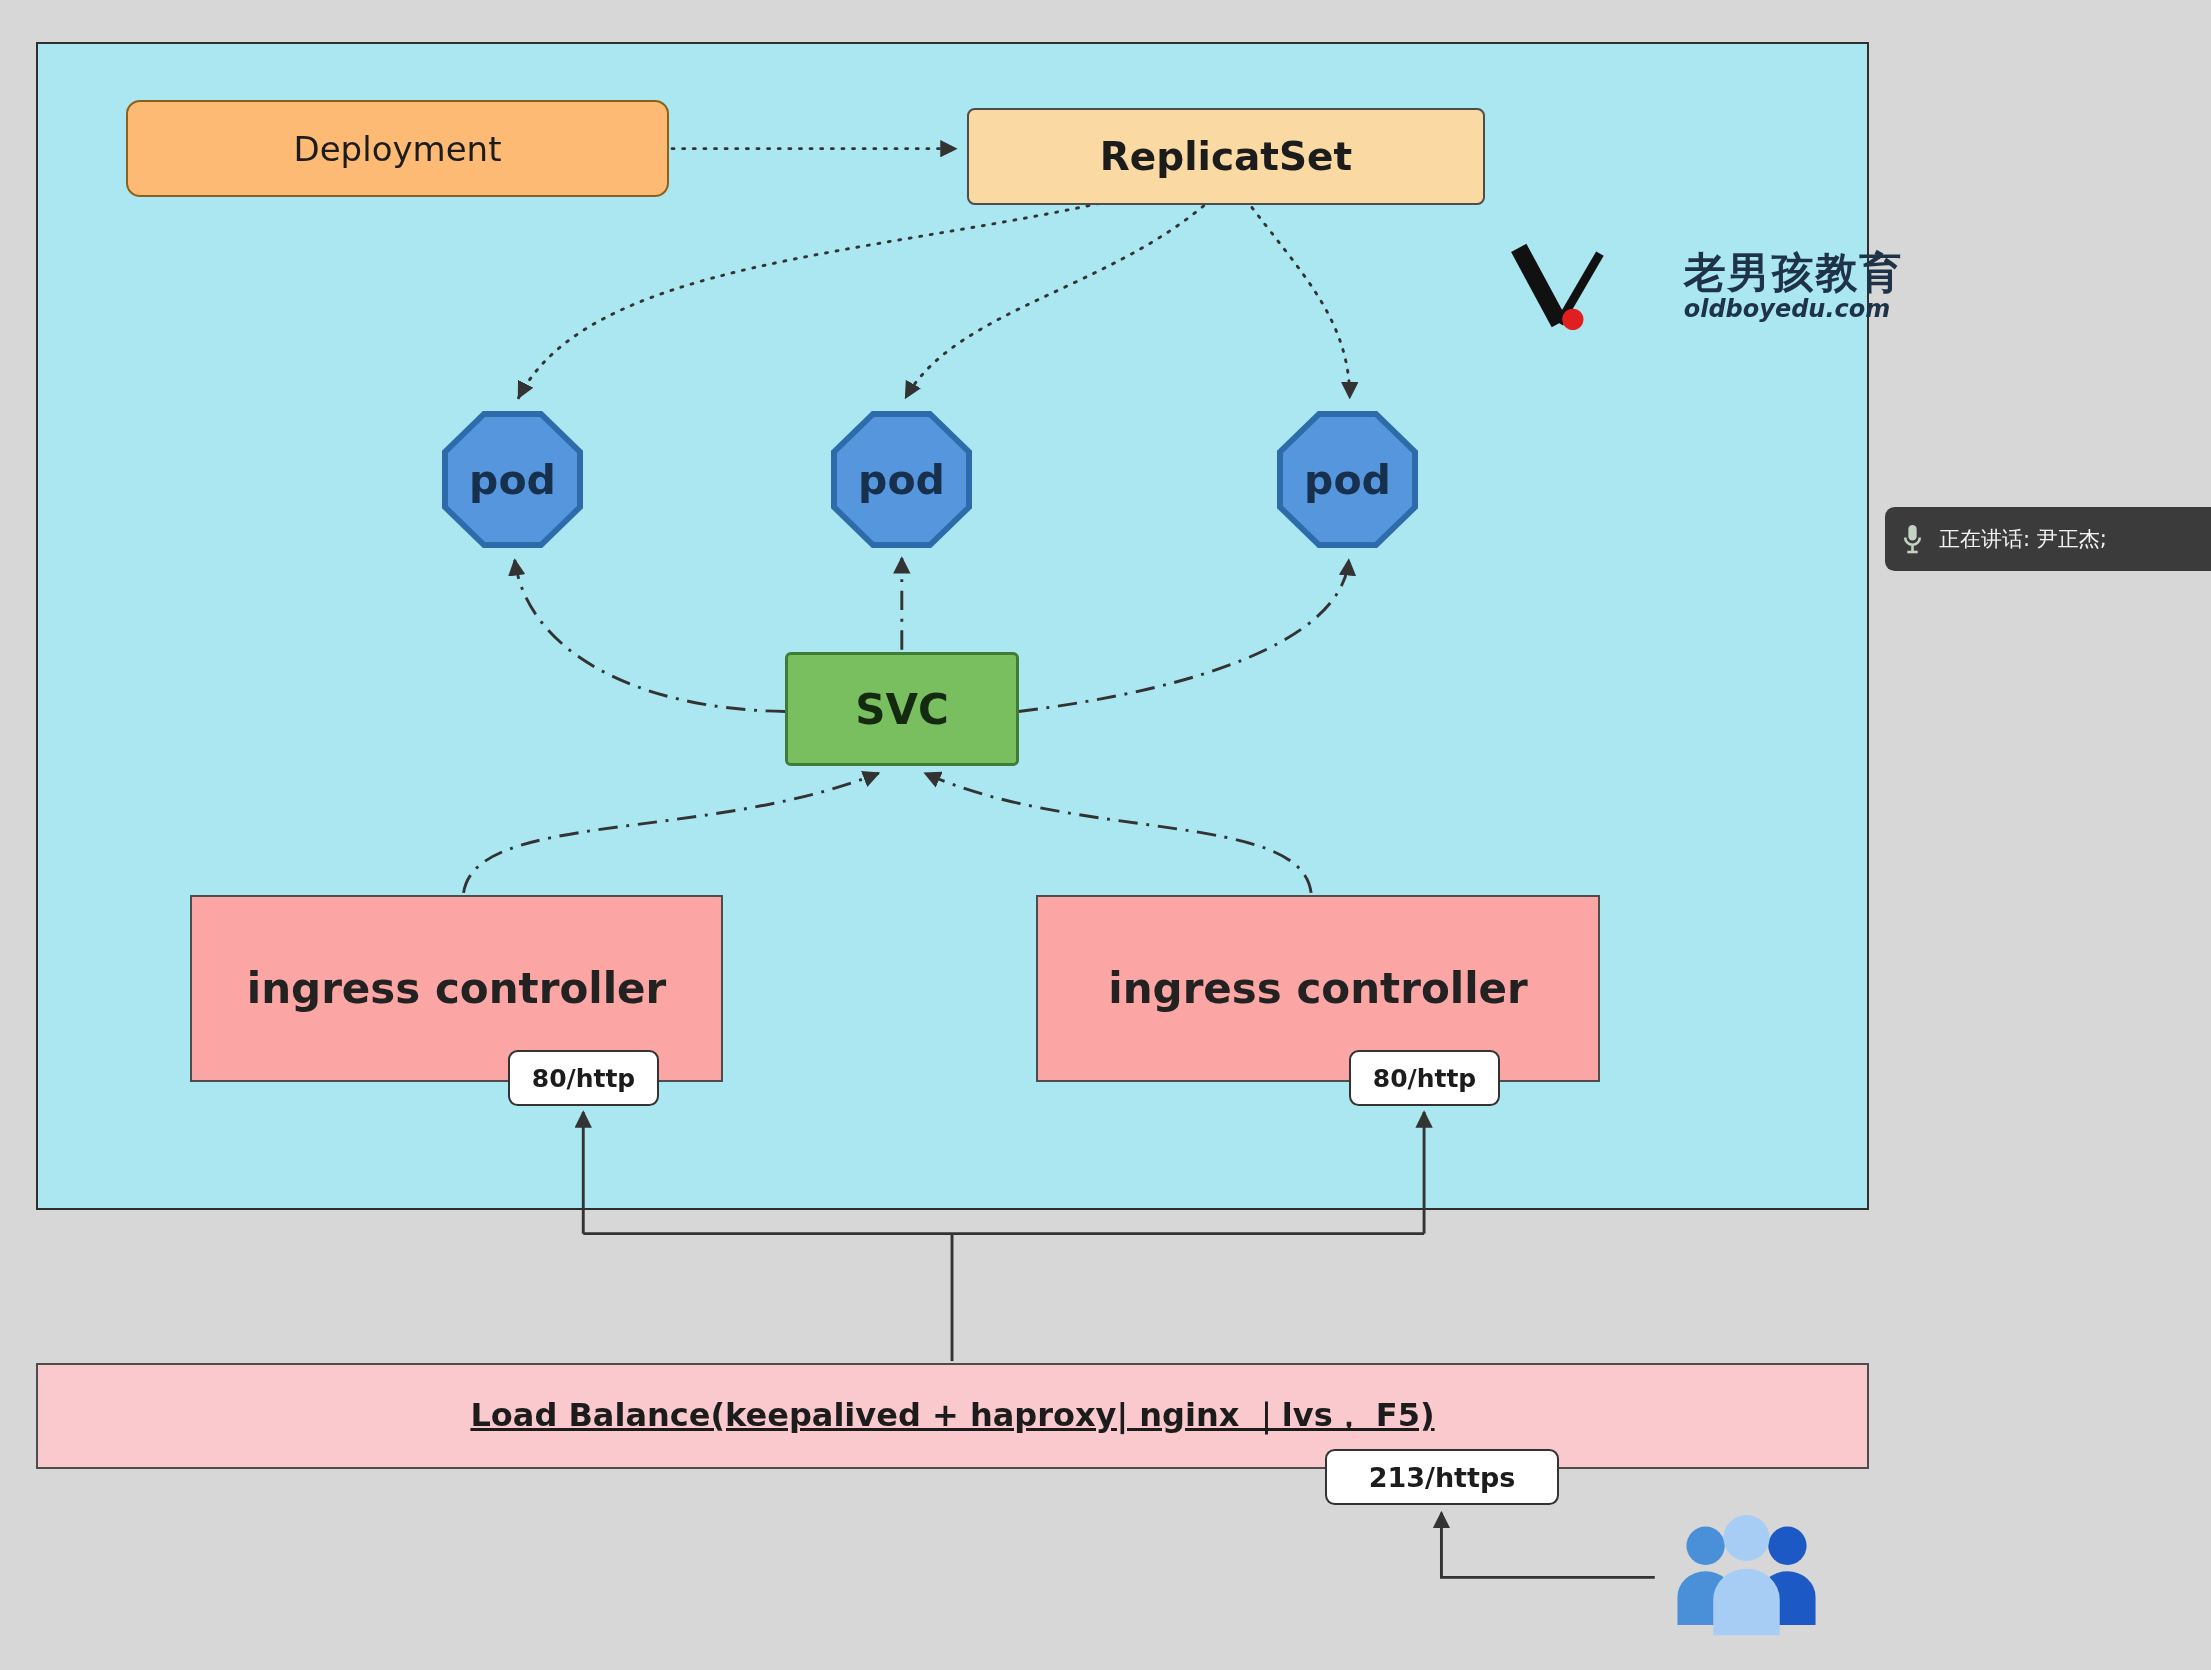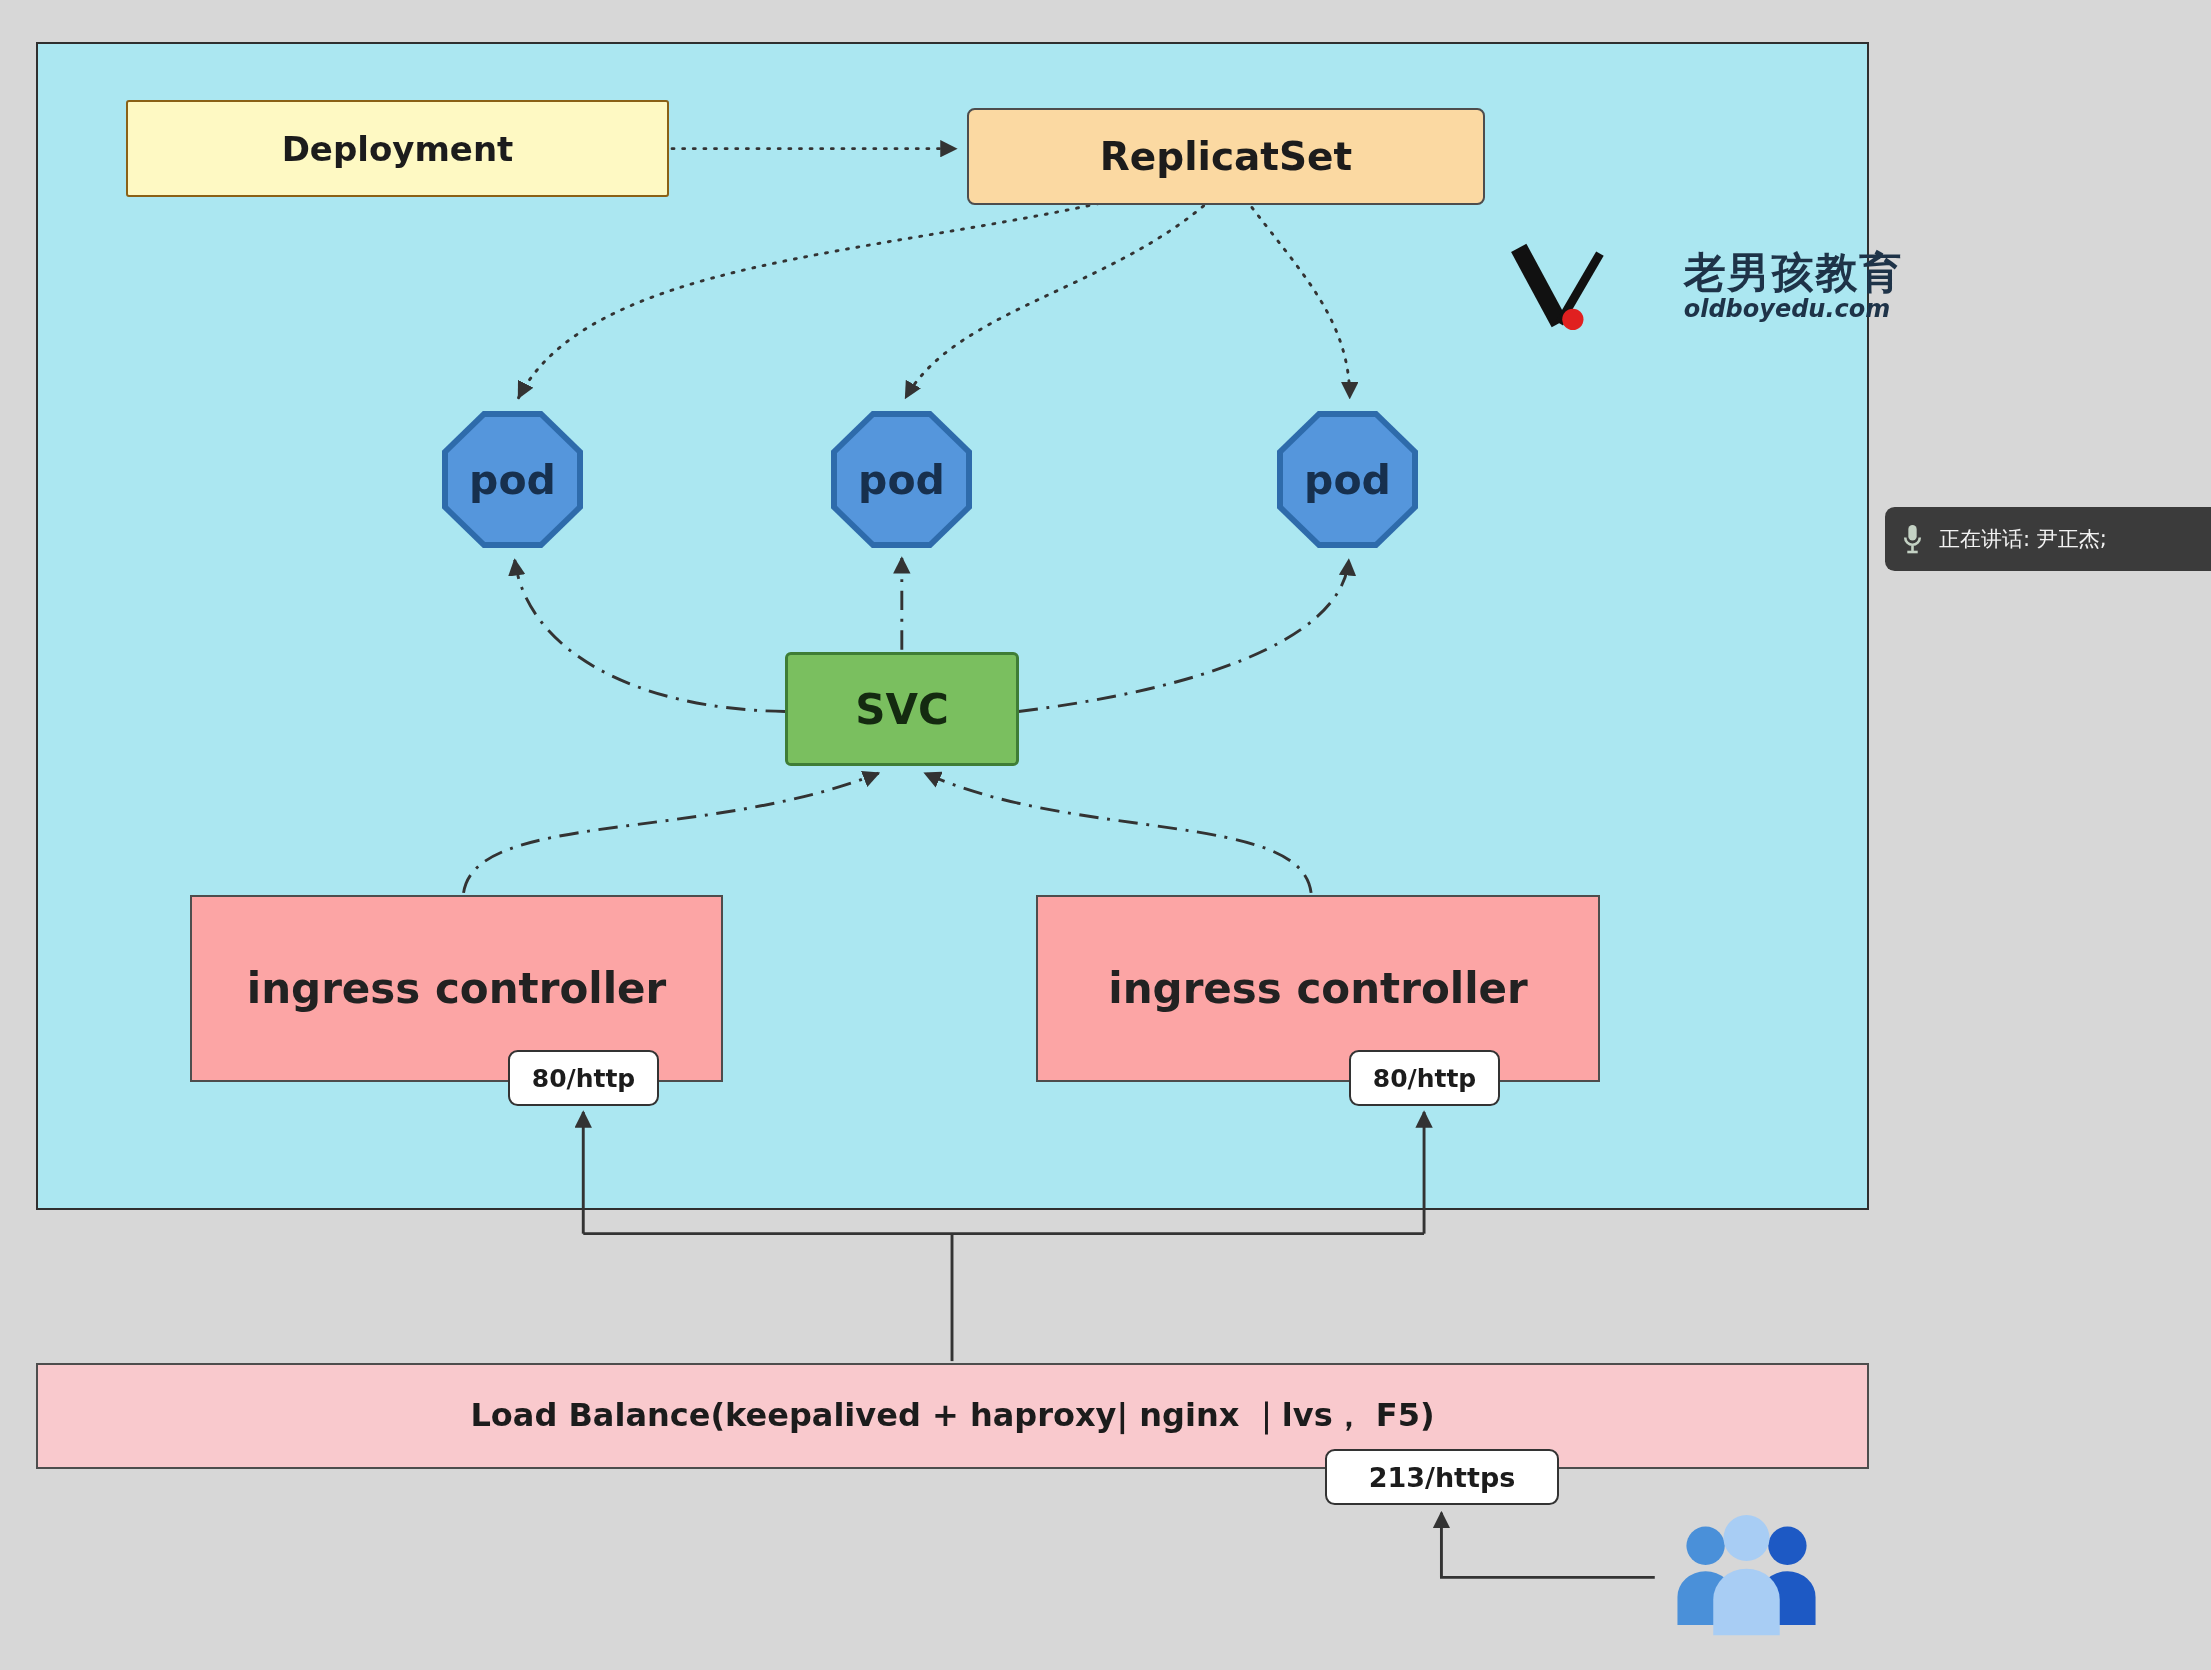--- a/index.html
+++ b/index.html
@@ -17,22 +17,22 @@
     background:#abe7f1;border:2.9px solid #2f2f2f;box-sizing:border-box;z-index:1;
   }
   svg.connectors{position:absolute;left:0;top:0;z-index:2;}
   .node,.badge,.lb-bar,.logo,.speak-overlay,.users{position:absolute;z-index:3;box-sizing:border-box;}
 
   
   .node{display:flex;align-items:center;justify-content:center;}
 
   .deployment{
     left:126px;top:100px;width:543px;height:97px;
-    background:#fef9c3;border:2.9px solid #8a6116;border-radius:3px;
-    font-size:34px;font-weight:700;color:#1c1c1c;
+    background:#fdba74;border:2.9px solid #8a6116;border-radius:14px;
+    font-size:34px;font-weight:400;color:#1c1c1c;
   }
   .replicaset{
     left:967px;top:100px;width:518px;height:97px;
     background:#fbd9a2;border:2.9px solid #4d4d4d;border-radius:7.7px;
     font-size:39px;font-weight:600;color:#1c1c1c;margin-top:8px;
   }
 
   
   .pod{position:absolute;width:141px;height:137px;z-index:3;}
   .pod-oct-outer,.pod-oct-inner{
@@ -66,21 +66,21 @@
     font-weight:bold;color:#1c1c1c;z-index:4;
   }
   .badge-http-left{left:508px;top:1050px;width:151px;height:56px;font-size:25px;}
   .badge-http-right{left:1349px;top:1050px;width:151px;height:56px;font-size:25px;}
   .badge-https{left:1325px;top:1449px;width:234px;height:56px;font-size:27px;}
 
   .lb-bar{
     left:36px;top:1363px;width:1833px;height:106px;
     background:#f9c9cd;border:2.9px solid #4d4d4d;
     display:flex;align-items:center;justify-content:center;
-    font-size:32px;font-weight:600;color:#1c1c1c;
+    font-size:32px;font-weight:600;color:#1c1c1c;text-decoration:underline;
   }
 
   
   .logo{left:1511px;top:238px;display:flex;align-items:center;gap:9.7px;}
   .logo-text{display:flex;flex-direction:column;line-height:1.1;margin-left:47px;}
   .logo-title{font-size:42px;font-weight:bold;color:#1e3348;letter-spacing:1.9px;}
   .logo-domain{font-size:24px;font-weight:bold;font-style:italic;color:#1e3348;}
 
   
   .speak-overlay{

